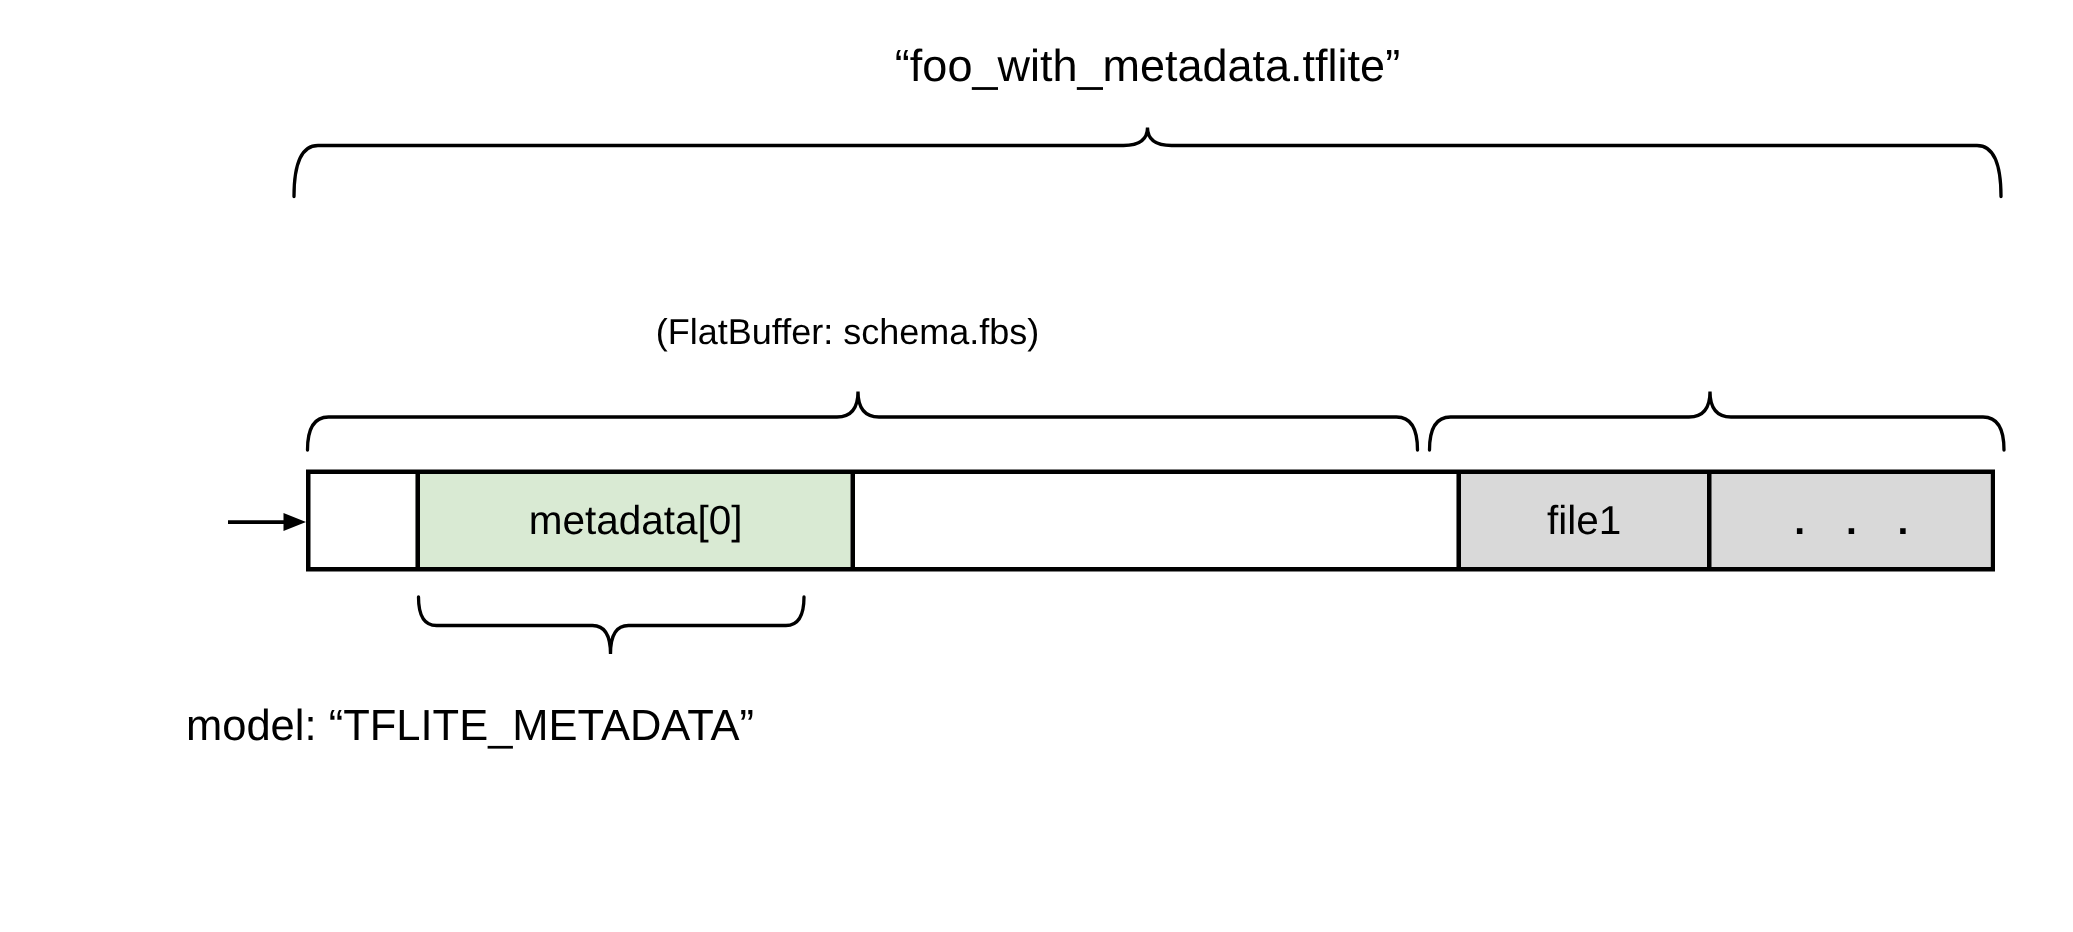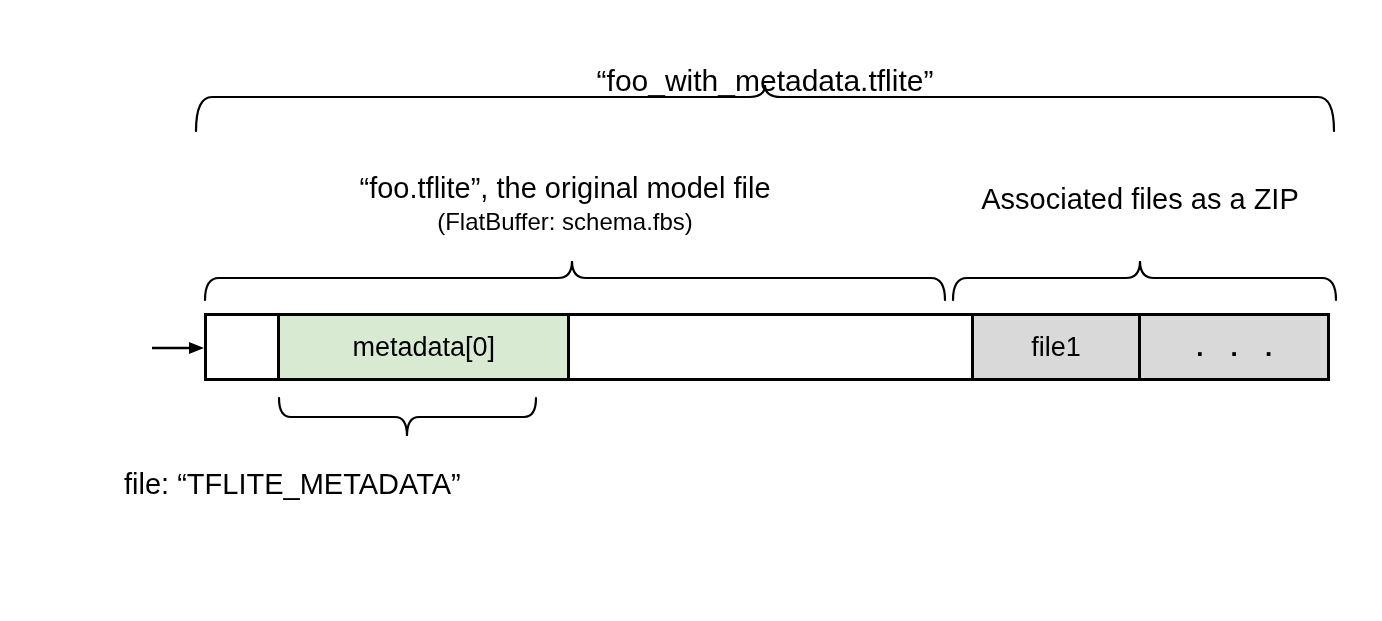--- a/index.html
+++ b/index.html
@@ -18,21 +18,21 @@
   svg.brace path {
     fill: none;
     stroke: #000000;
     stroke-width: 2.2;
     stroke-linecap: round;
   }
 
   
   .title {
     left: 400px; top: 28px; width: 730px;
-    font-size: 30px; line-height: 34px; margin-top: 36px;
+    font-size: 30px; line-height: 34px;
   }
 
   
   .model-label  { left: 265px; top: 172px; width: 600px; font-size: 29px; line-height: 33px; }
   .model-sublabel { left: 265px; top: 208px; width: 600px; font-size: 24px; line-height: 28px; }
   .zip-label    { left: 940px; top: 183px; width: 400px; font-size: 29px; line-height: 33px; }
 
   
   .pointer-label {
     left: 22px; top: 320px;
@@ -72,24 +72,22 @@
 <body>
 
 <div id="canvas">
 
   <div class="abs ctr title">“foo_with_metadata.tflite”</div>
 
   <svg class="brace" style="left:195px; top:85px;" width="1140" height="50" viewBox="0 0 1140 50">
     <path d="M 1 46 Q 1 12 17 12 L 554 12 Q 570 12 570 0 Q 570 12 586 12 L 1123 12 Q 1139 12 1139 46"></path>
   </svg>
 
-  <div class="abs ctr model-label">“foo.tflite”, the original model file</div>
   <div class="abs ctr model-sublabel">(FlatBuffer: schema.fbs)</div>
 
-  <div class="abs ctr zip-label">Associated files as a ZIP</div>
 
   <svg class="brace" style="left:204px; top:260px;" width="742" height="42" viewBox="0 0 742 42">
     <path d="M 1 40 Q 1 18 15 18 L 354 18 Q 368 18 368 1 Q 368 18 382 18 L 727 18 Q 741 18 741 40"></path>
   </svg>
 
   <svg class="brace" style="left:952px; top:260px;" width="385" height="42" viewBox="0 0 385 42">
     <path d="M 1 40 Q 1 18 15 18 L 174 18 Q 188 18 188 1 Q 188 18 202 18 L 370 18 Q 384 18 384 40"></path>
   </svg>
 
 
@@ -104,16 +102,16 @@
     <div class="seg seg-3"></div>
     <div class="seg seg-4" style="background-color: rgb(217, 217, 217);">file1</div>
     <div class="seg seg-5" style="background-color: rgb(217, 217, 217);">. . .</div>
   </div>
 
   <svg class="brace" style="left:278px; top:397px;" width="259" height="42" viewBox="0 0 259 42">
     <path d="M 1 1 Q 1 20 13 20 L 117 20 Q 129 20 129 39 Q 129 20 141 20 L 246 20 Q 258 20 258 1"></path>
   </svg>
 
   <div class="abs annotation">
-    <div class="ln">file: “TFLITE_METADATA”</div>
+    <div class="ln">model: “TFLITE_METADATA”</div>
   </div>
 
 </div>
 
 </body></html>

